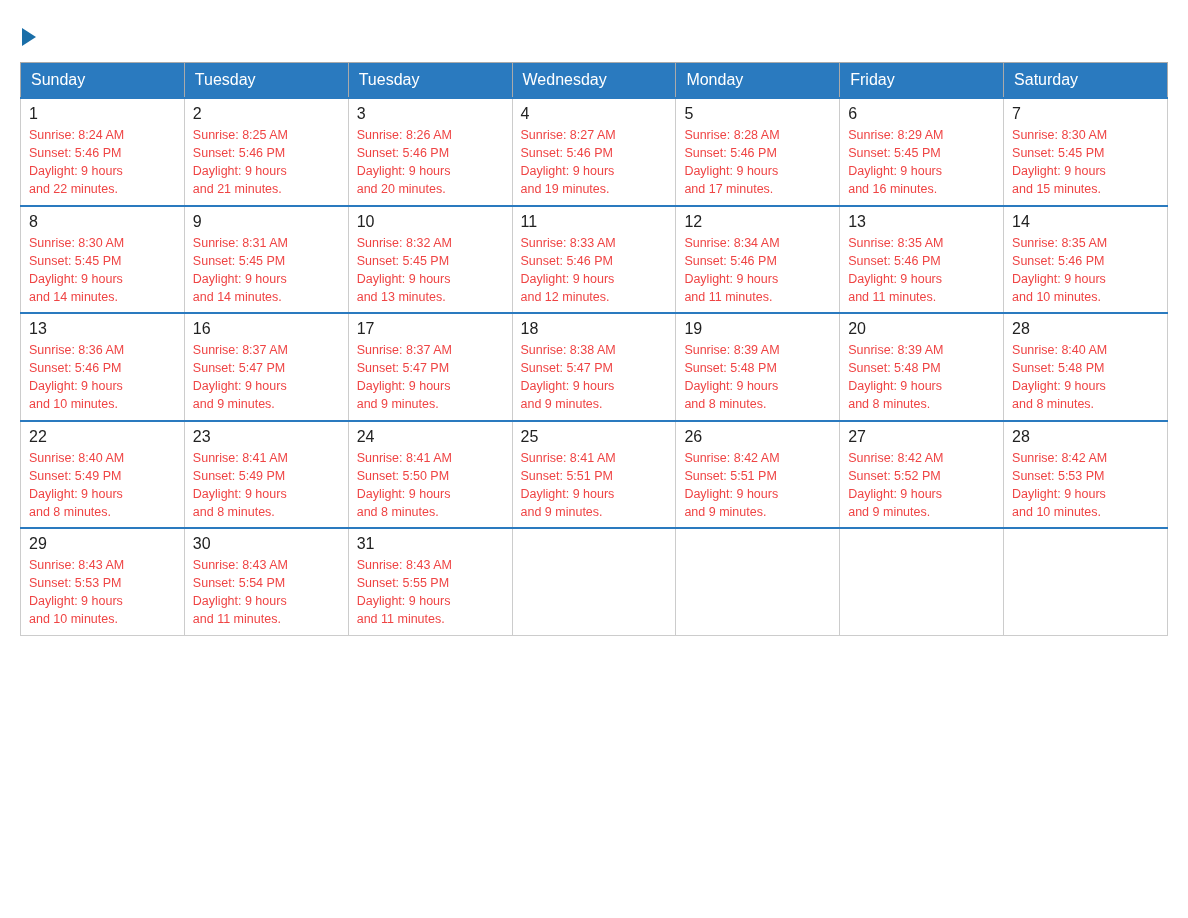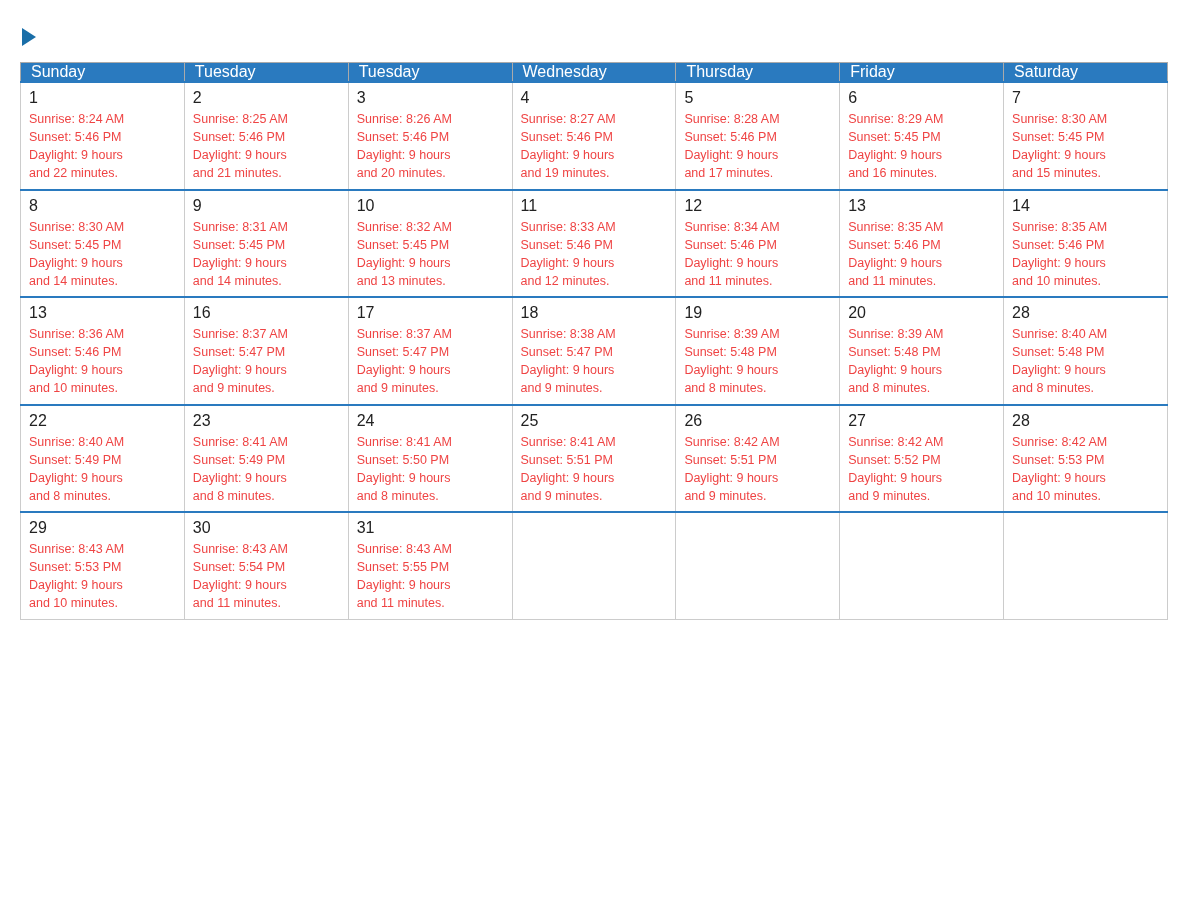--- a/index.html
+++ b/index.html
@@ -60,21 +60,21 @@
     .calendar-table {
       width: 100%;
       border-collapse: collapse;
       border: 1px solid #aaa;
     }
     .calendar-table th {
       background-color: #2a7abf;
       color: #fff;
       font-size: 16px;
       font-weight: normal;
-      padding: 0 10px;
+      padding: 8px 10px;
       text-align: left;
       border: 1px solid #aaa;
     }
     .calendar-table td {
       vertical-align: top;
       padding: 6px 8px;
       border: 1px solid #ccc;
       font-size: 13px;
       color: #333;
       width: 14.28%;
@@ -118,21 +118,21 @@
   </div>
 </div>
 
 <table class="calendar-table">
   <thead>
     <tr>
     <th>Sunday</th>
         <th>Tuesday</th>
         <th>Tuesday</th>
         <th>Wednesday</th>
-        <th>Thursday</th>
+        <th>Monday</th>
         <th>Friday</th>
         <th>Saturday</th>
       </tr>
   </thead>
   <tbody id="calendar-body">
   <tr class="week-row">
         <td>
           <span class="day-number">1</span>
           <div class="day-info">Sunrise: 8:24 AM<br>Sunset: 5:46 PM<br>Daylight: 9 hours<br>and 22 minutes.</div>
         </td>

